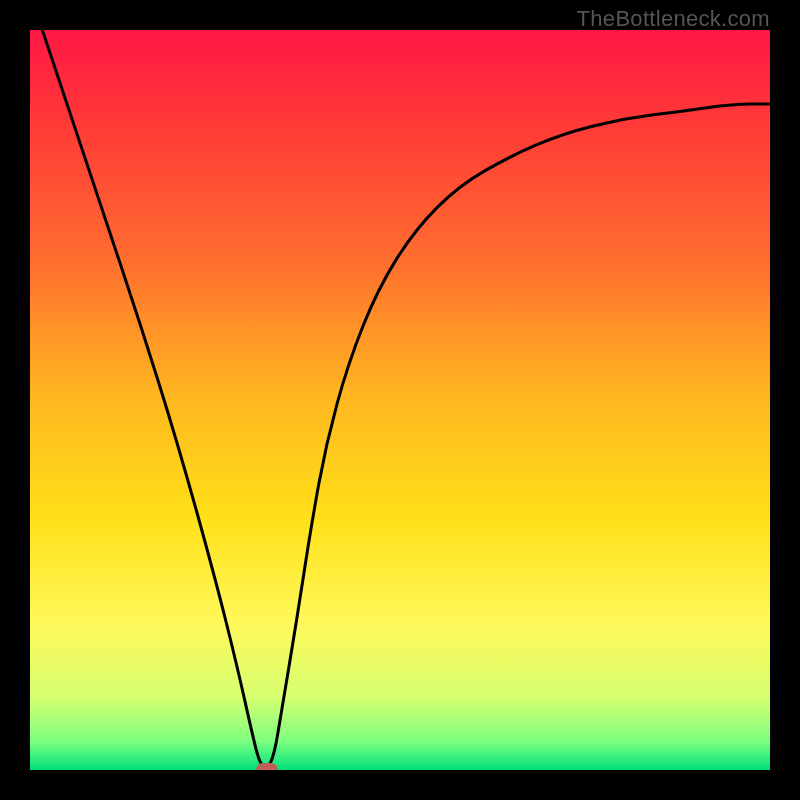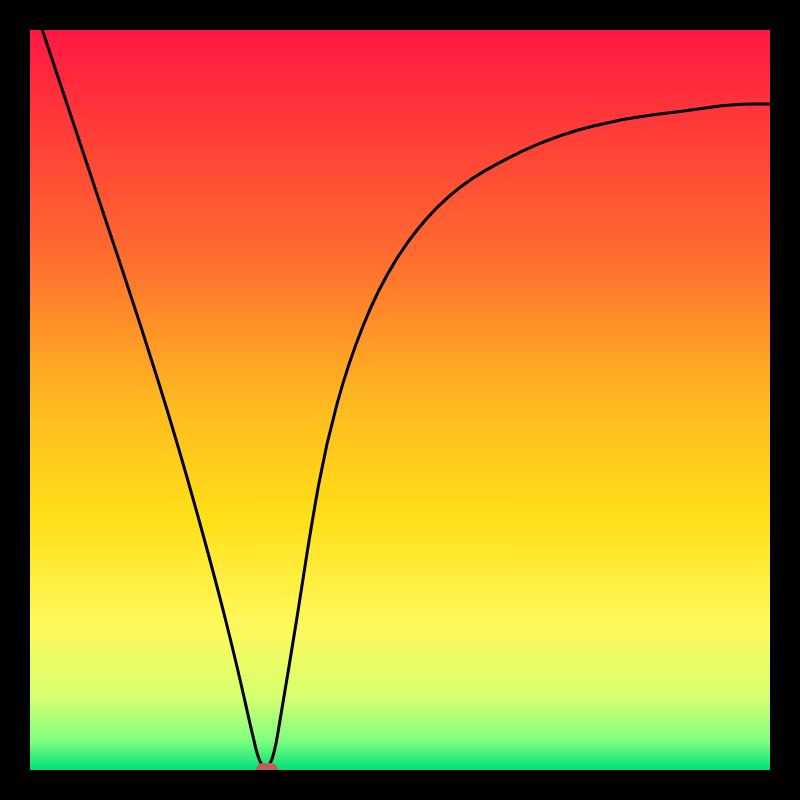--- a/index.html
+++ b/index.html
@@ -35,20 +35,21 @@
     background: #c06058;
     border-radius: 7px;
     transform: translate(-50%, -50%);
     z-index: 4;
   }
 </style>
 </head>
 <body>
 
 <div class="outer">
+  <div class="watermark">TheBottleneck.com</div>
   <div class="plot-area">
     <svg class="gradient" viewBox="0 0 740 740" preserveAspectRatio="none">
       <defs>
         <linearGradient id="bg" x1="0" y1="0" x2="0" y2="1">
             <stop offset="0%" stop-color="#ff1744"></stop>
             <stop offset="12%" stop-color="#ff3838"></stop>
             <stop offset="30%" stop-color="#ff6a30"></stop>
             <stop offset="50%" stop-color="#ffb820"></stop>
             <stop offset="66%" stop-color="#ffe018"></stop>
             <stop offset="80%" stop-color="#fff85a"></stop>

